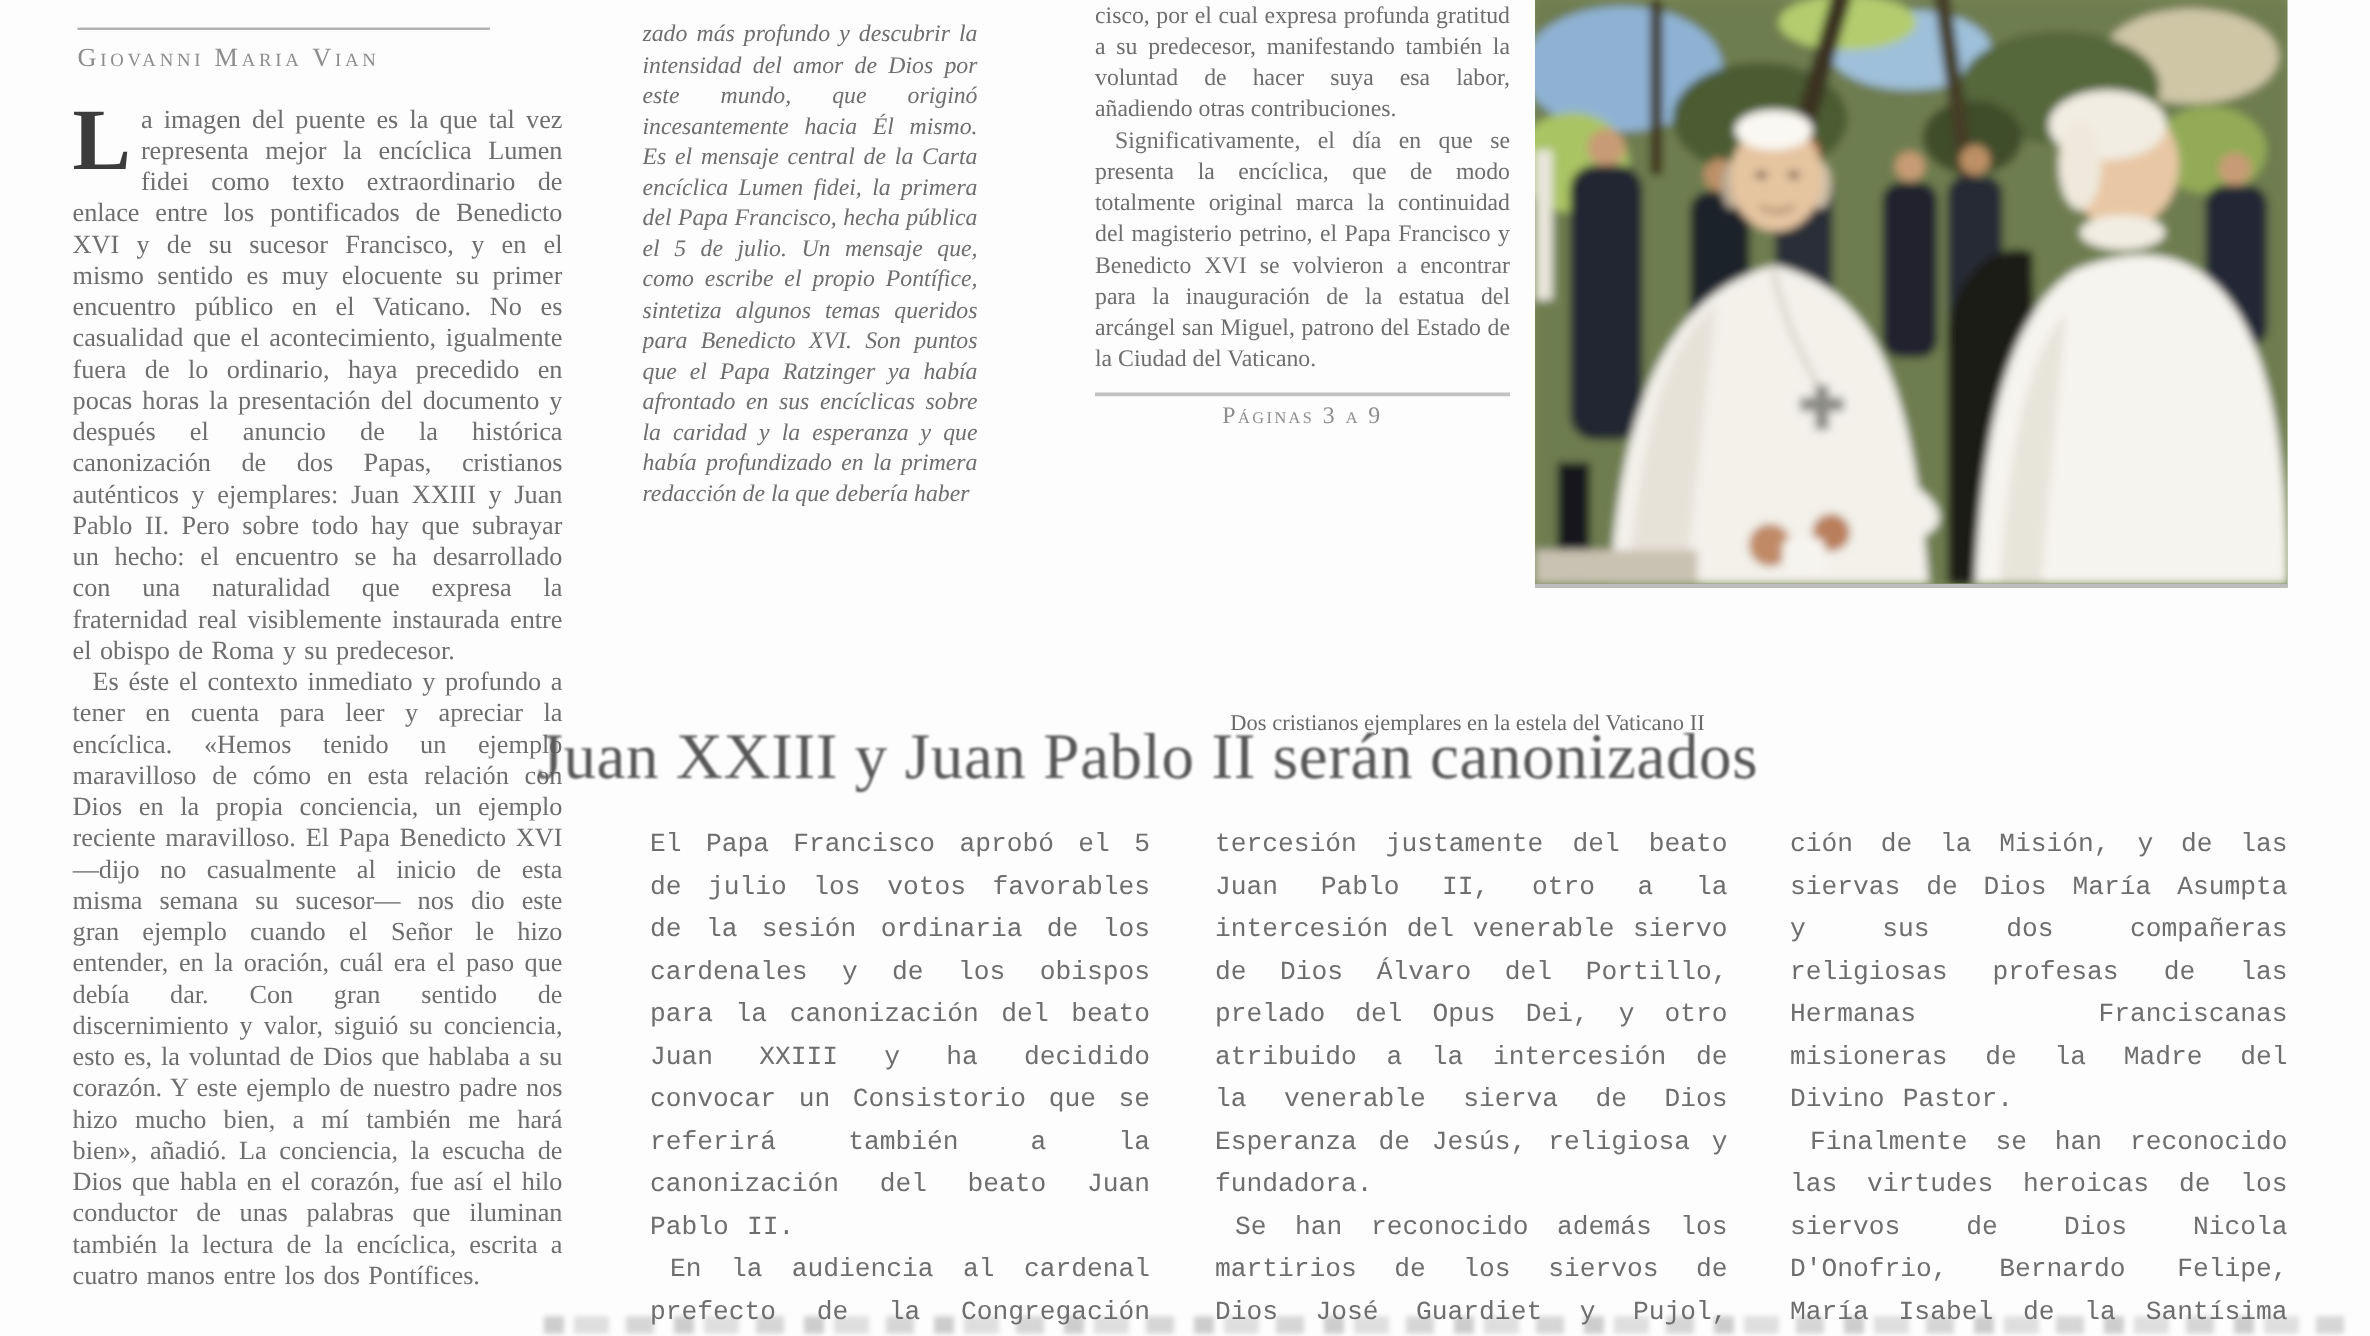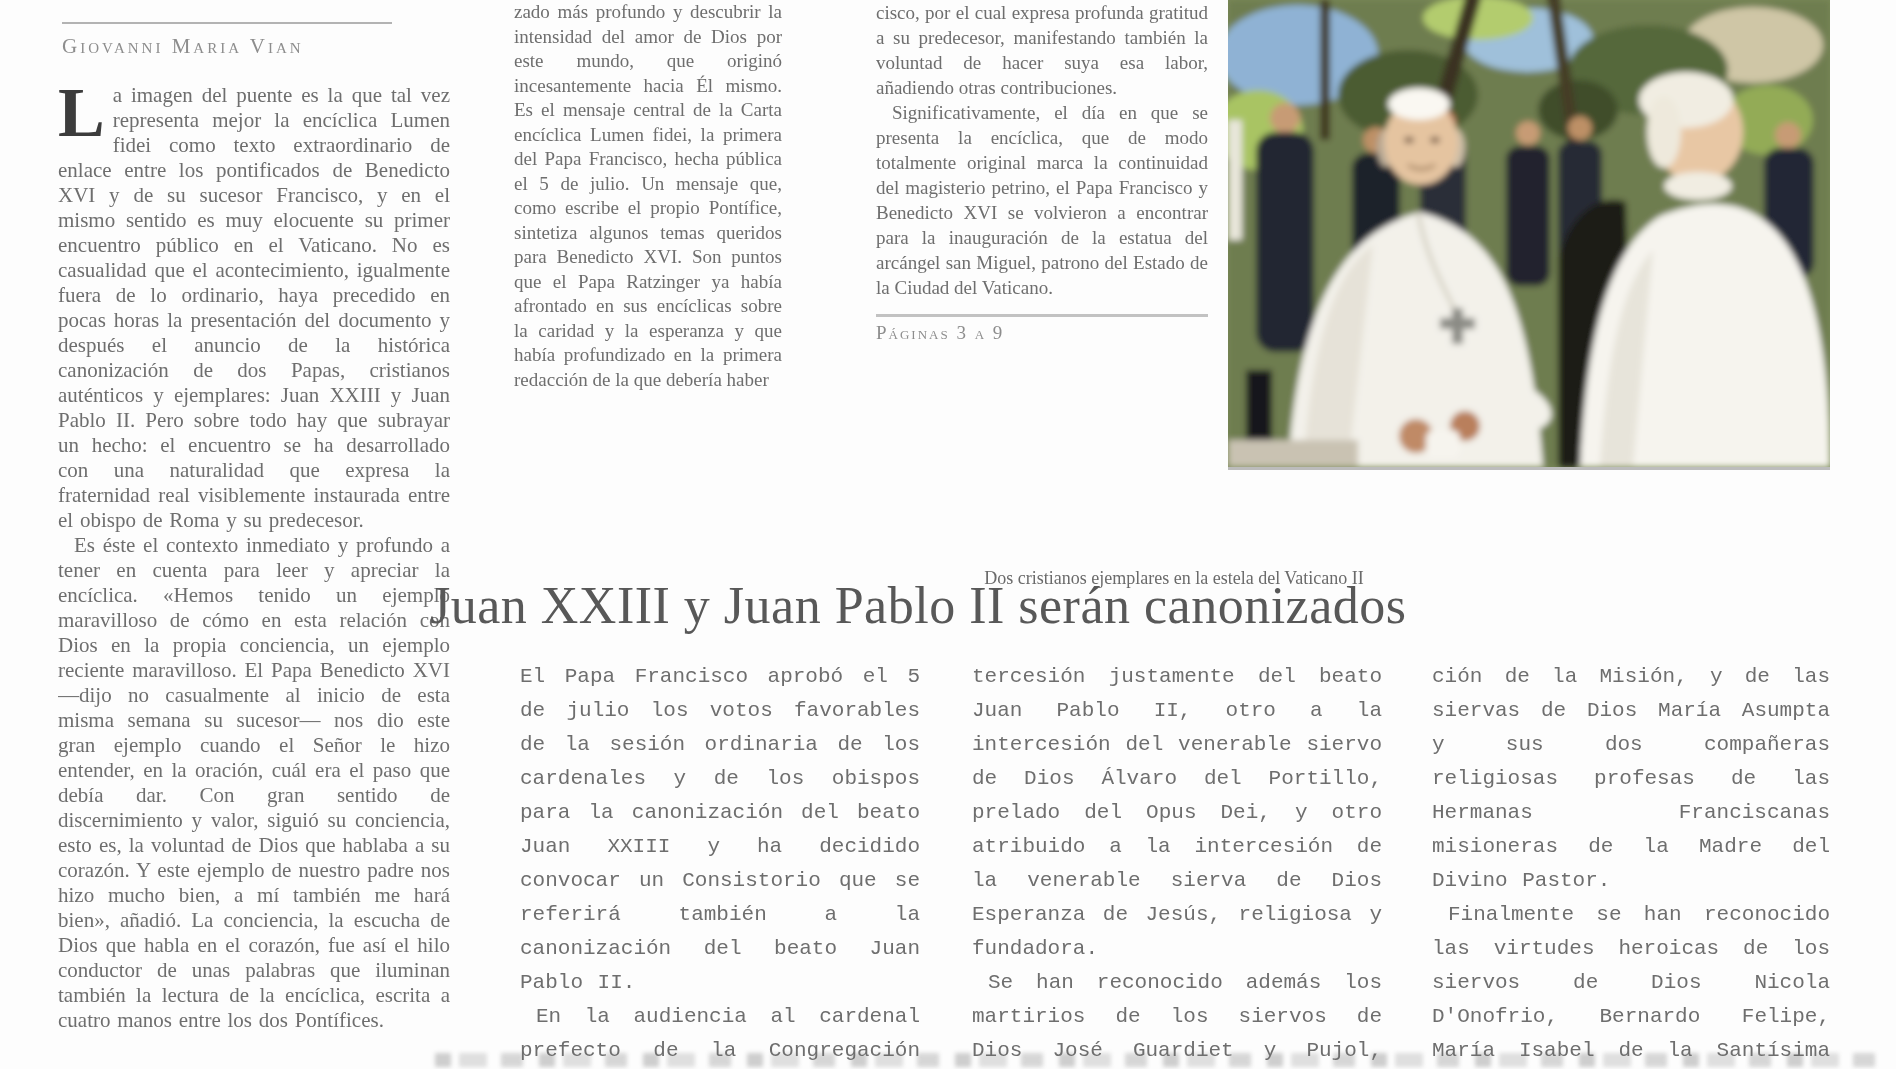--- a/index.html
+++ b/index.html
@@ -32,27 +32,27 @@
   .col1 p{font-size:21px;line-height:25px;word-spacing:1.5px;}
   .dropcap{
     float:left;
     font-size:70px;
     line-height:56px;
     padding:2px 8px 0 0;
     color:#3c3c3c;
     font-weight:bold;
   }
   
-  .col2{position:absolute;left:514px;top:0;width:268px;height:478px;overflow:hidden;}
+  .col2{position:absolute;left:514px;top:16px;width:268px;height:478px;overflow:hidden;font-style:italic;}
   .col2 p{font-size:19px;line-height:24.5px;}
   .col3{position:absolute;left:876px;top:0;width:332px;}
   .col3 p{font-size:19px;line-height:25px;}
   .pages-rule{width:100%;height:3px;background:#c2c2c2;margin-top:14px;}
   .pages-ref{
-    text-align:left;
+    text-align:center;
     font-variant:small-caps;
     letter-spacing:2px;
     font-size:19px;
     color:#8d8d8d;
     margin-top:5px;
     filter:blur(0.5px);
   }
   
   .photo{
     position:absolute;left:1228px;top:0;width:602px;height:467px;

